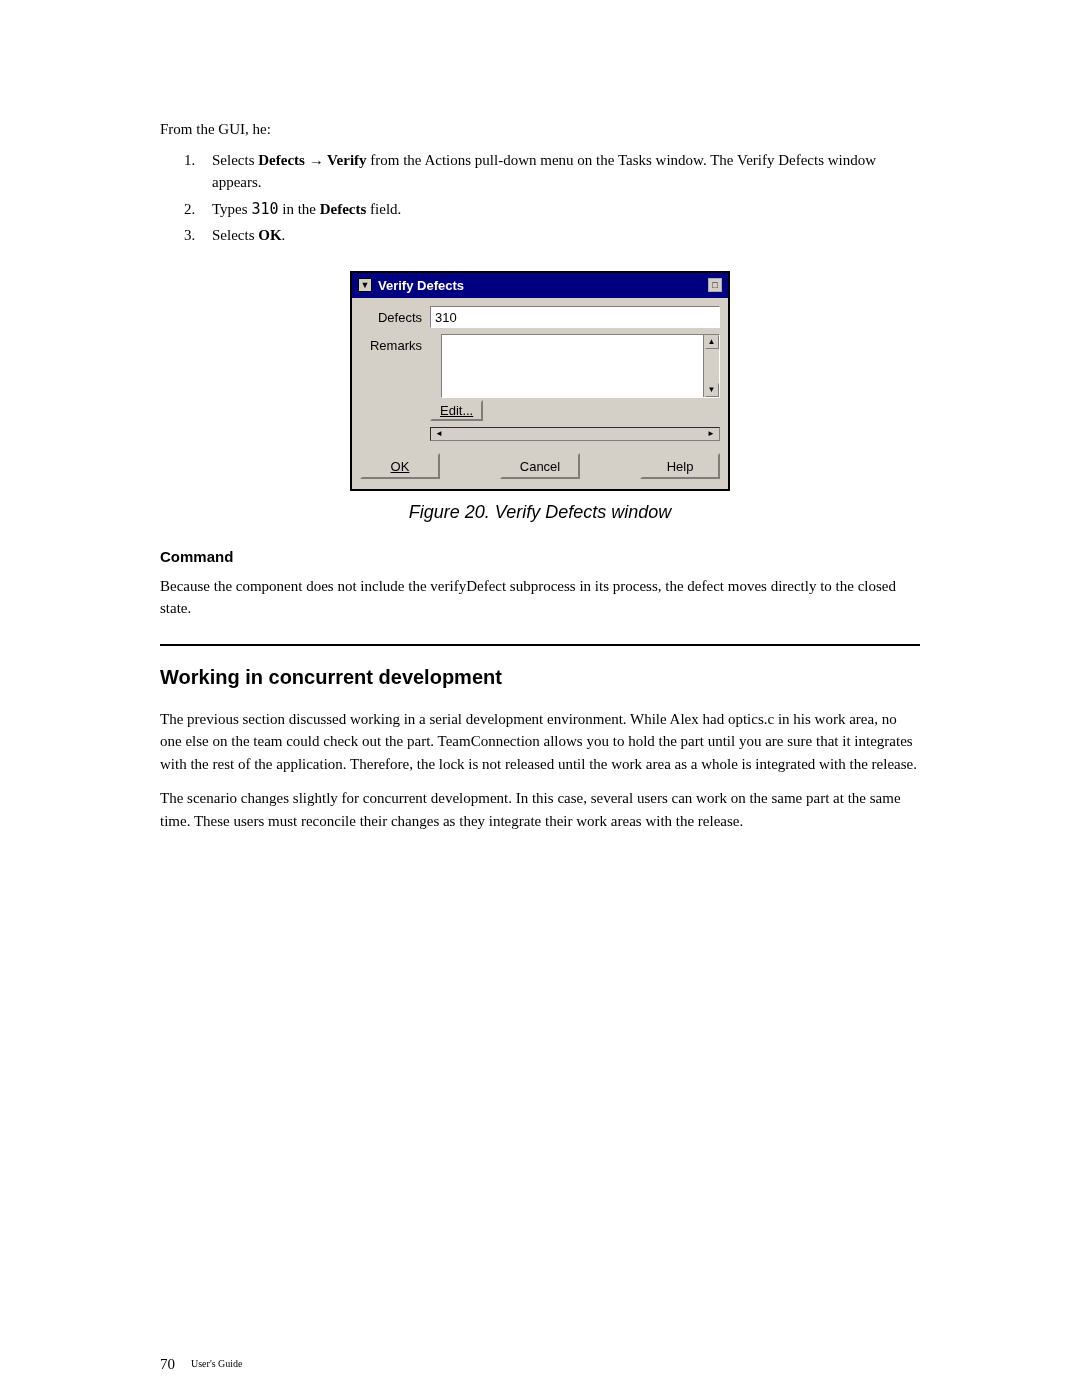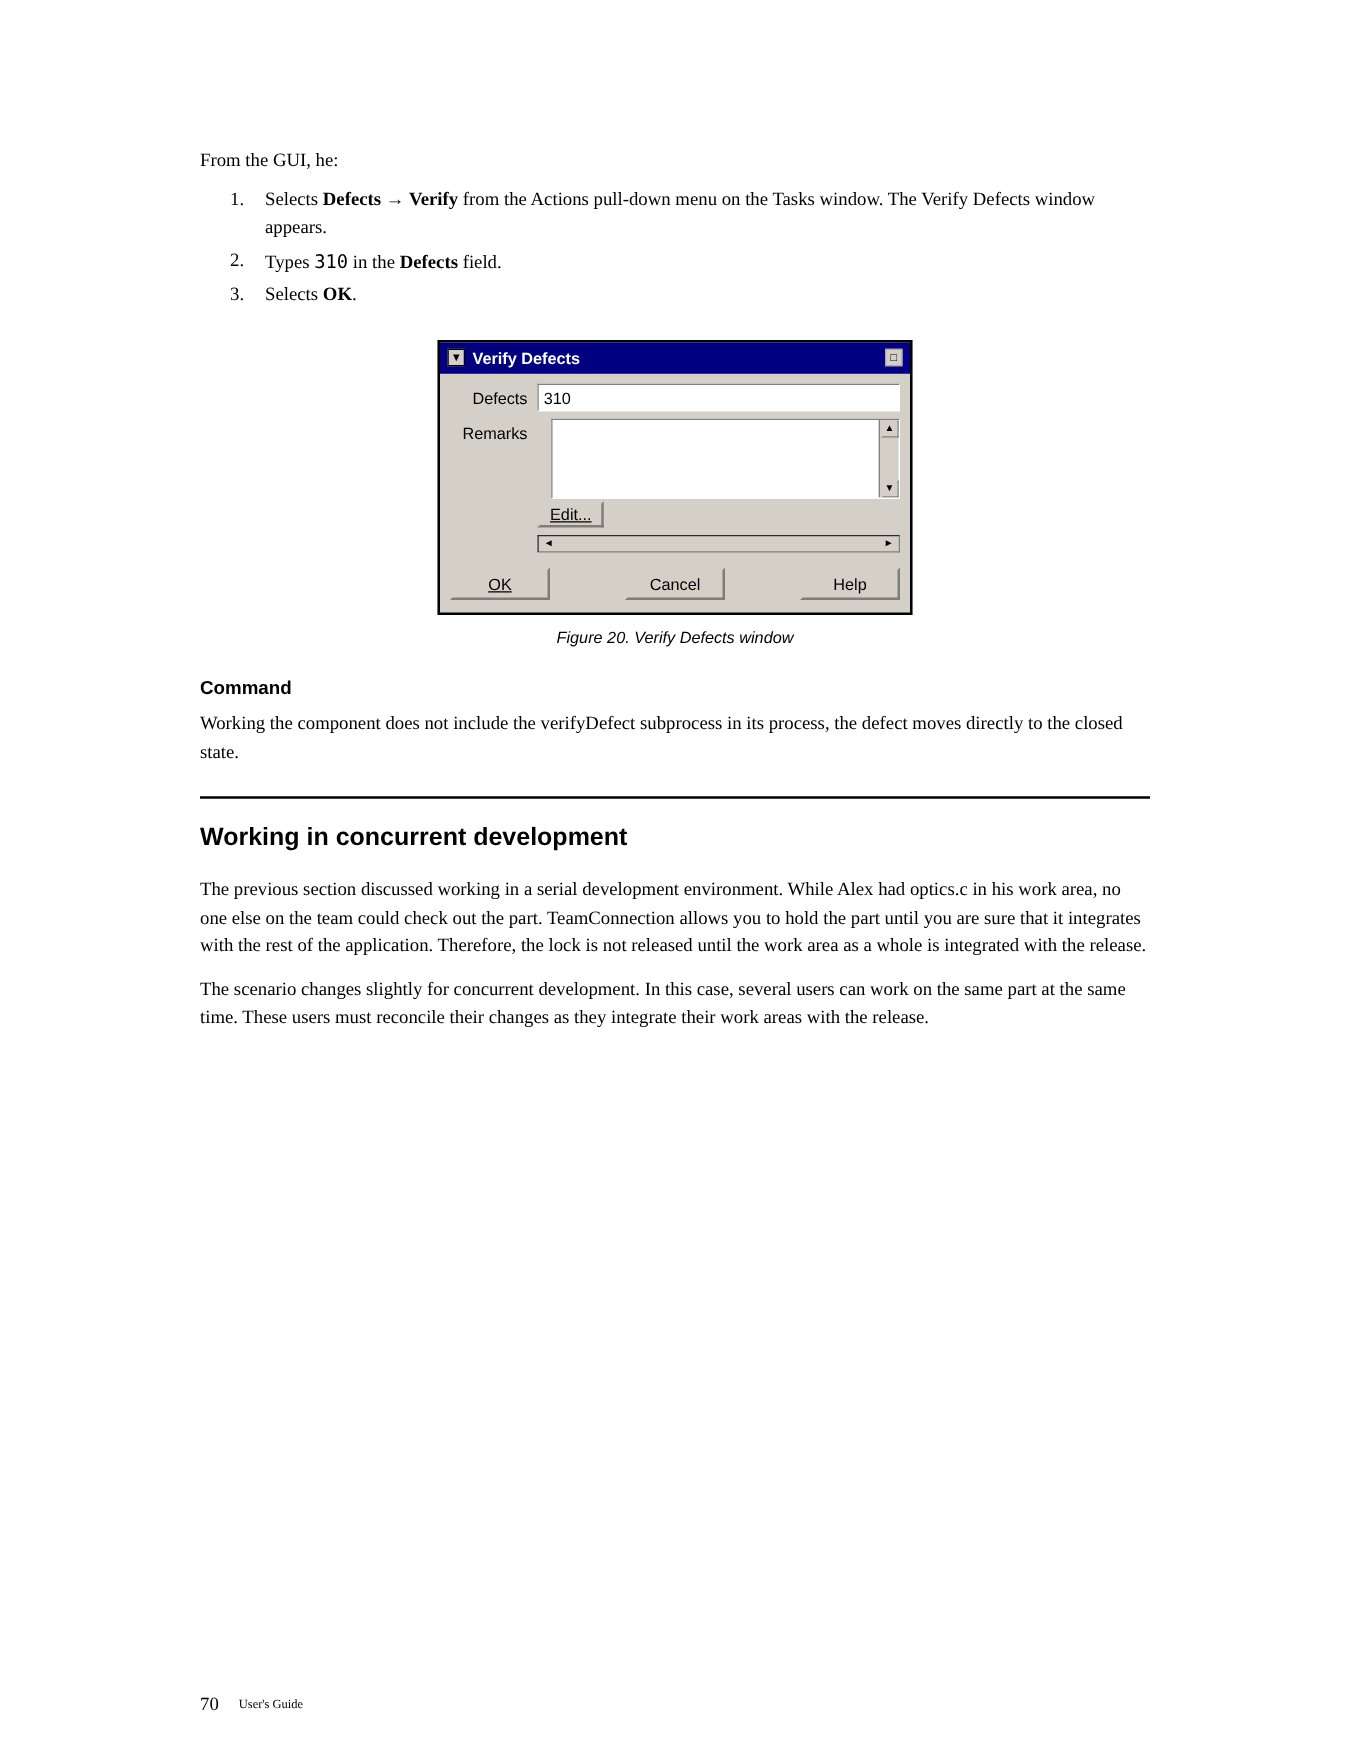--- a/index.html
+++ b/index.html
@@ -237,21 +237,21 @@
       cursor: pointer;
       font-family: Arial, Helvetica, sans-serif;
     }
 
     .dialog-btn.ok-btn {
       text-decoration: underline;
     }
 
     .figure-caption {
       font-style: italic;
-      font-size: 13px;
+      font-size: 18px;
       text-align: center;
       margin-bottom: 20px;
       font-family: Arial, Helvetica, sans-serif;
     }
 
     .section-heading {
       font-weight: bold;
       font-size: 15px;
       margin-bottom: 6px;
       font-family: Arial, Helvetica, sans-serif;
@@ -375,21 +375,21 @@
     </div>
   </div>
 
   <p class="figure-caption">Figure 20. Verify Defects window</p>
 
   <p class="section-heading">Command</p>
 
 
 
 
-  <p class="body-para">Working the component does not include the verifyDefect subprocess in its process, the defect moves directly to the closed state.</p>
+  <p class="body-para">Because the component does not include the verifyDefect subprocess in its process, the defect moves directly to the closed state.</p>
 
   <hr class="section-divider">
 
   <h2 class="chapter-section-title">Working in concurrent development</h2>
 
   <p class="body-para">The previous section discussed working in a serial development environment. While Alex had optics.c in his work area, no one else on the team could check out the part. TeamConnection allows you to hold the part until you are sure that it integrates with the rest of the application. Therefore, the lock is not released until the work area as a whole is integrated with the release.</p>
 
   <p class="body-para">The scenario changes slightly for concurrent development. In this case, several users can work on the same part at the same time. These users must reconcile their changes as they integrate their work areas with the release.</p>
 
   <div class="page-footer">

